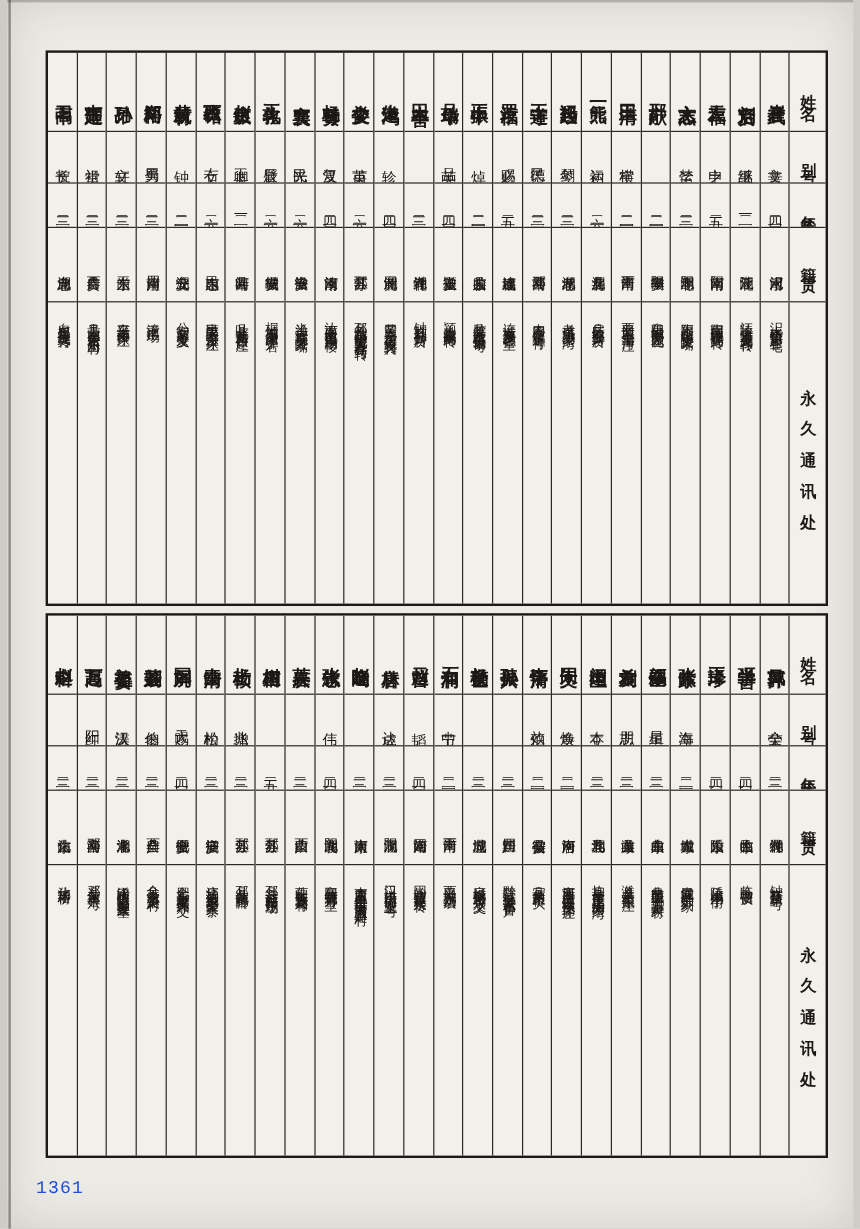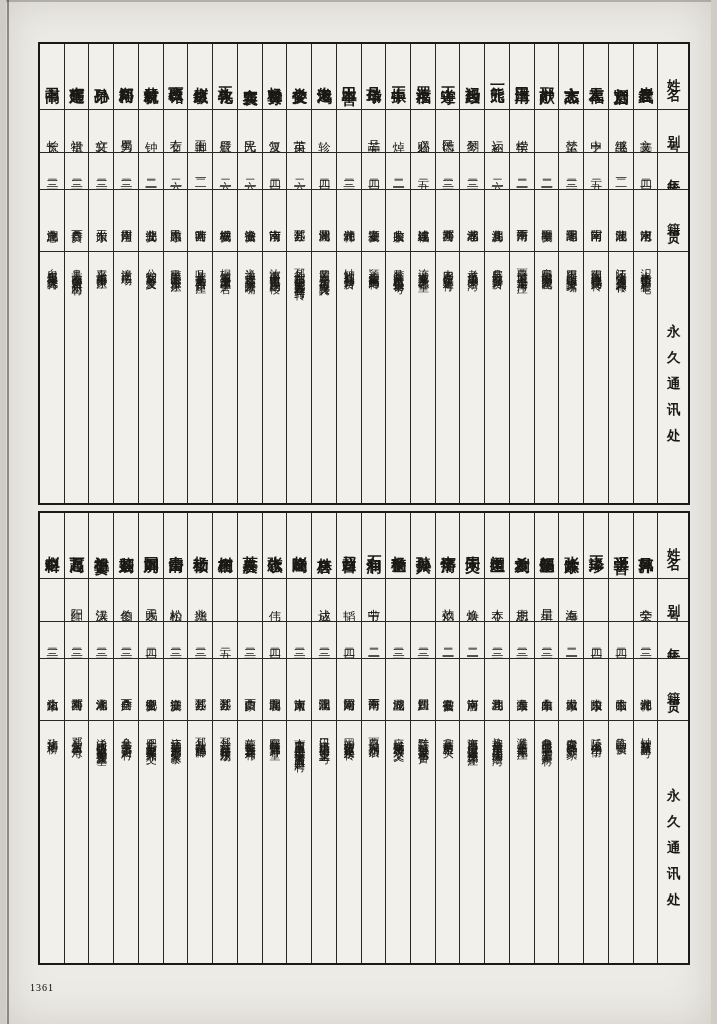--- a/index.html
+++ b/index.html
@@ -55,22 +55,22 @@
   }
   .header-col .cell{font-weight:bold;}
   .header-col .c-name{font-size:13.5px;letter-spacing:10px;}
   .header-col .c-alias{font-size:13px;letter-spacing:6px;}
   .header-col .c-age{font-size:13px;letter-spacing:2px;}
   .header-col .c-native{font-size:13px;letter-spacing:8px;}
   .header-col .c-address{font-size:13.5px;letter-spacing:26px;justify-content:center;padding-top:0;}
 
   .page-number{
     position:absolute;left:30px;top:982px;
-    font-size:10px;color:#000000;letter-spacing:1px;
-    font-family:Liberation Serif, serif;
+    font-size:15px;color:#1d4ed8;letter-spacing:1px;
+    font-family:Liberation Mono, monospace;
   }
 </style>
 </head>
 <body>
 
 <div class="page"></div>
 <div class="scan-edge-left"></div>
 <div class="scan-edge-top"></div>
 
 <div class="vtable top">

